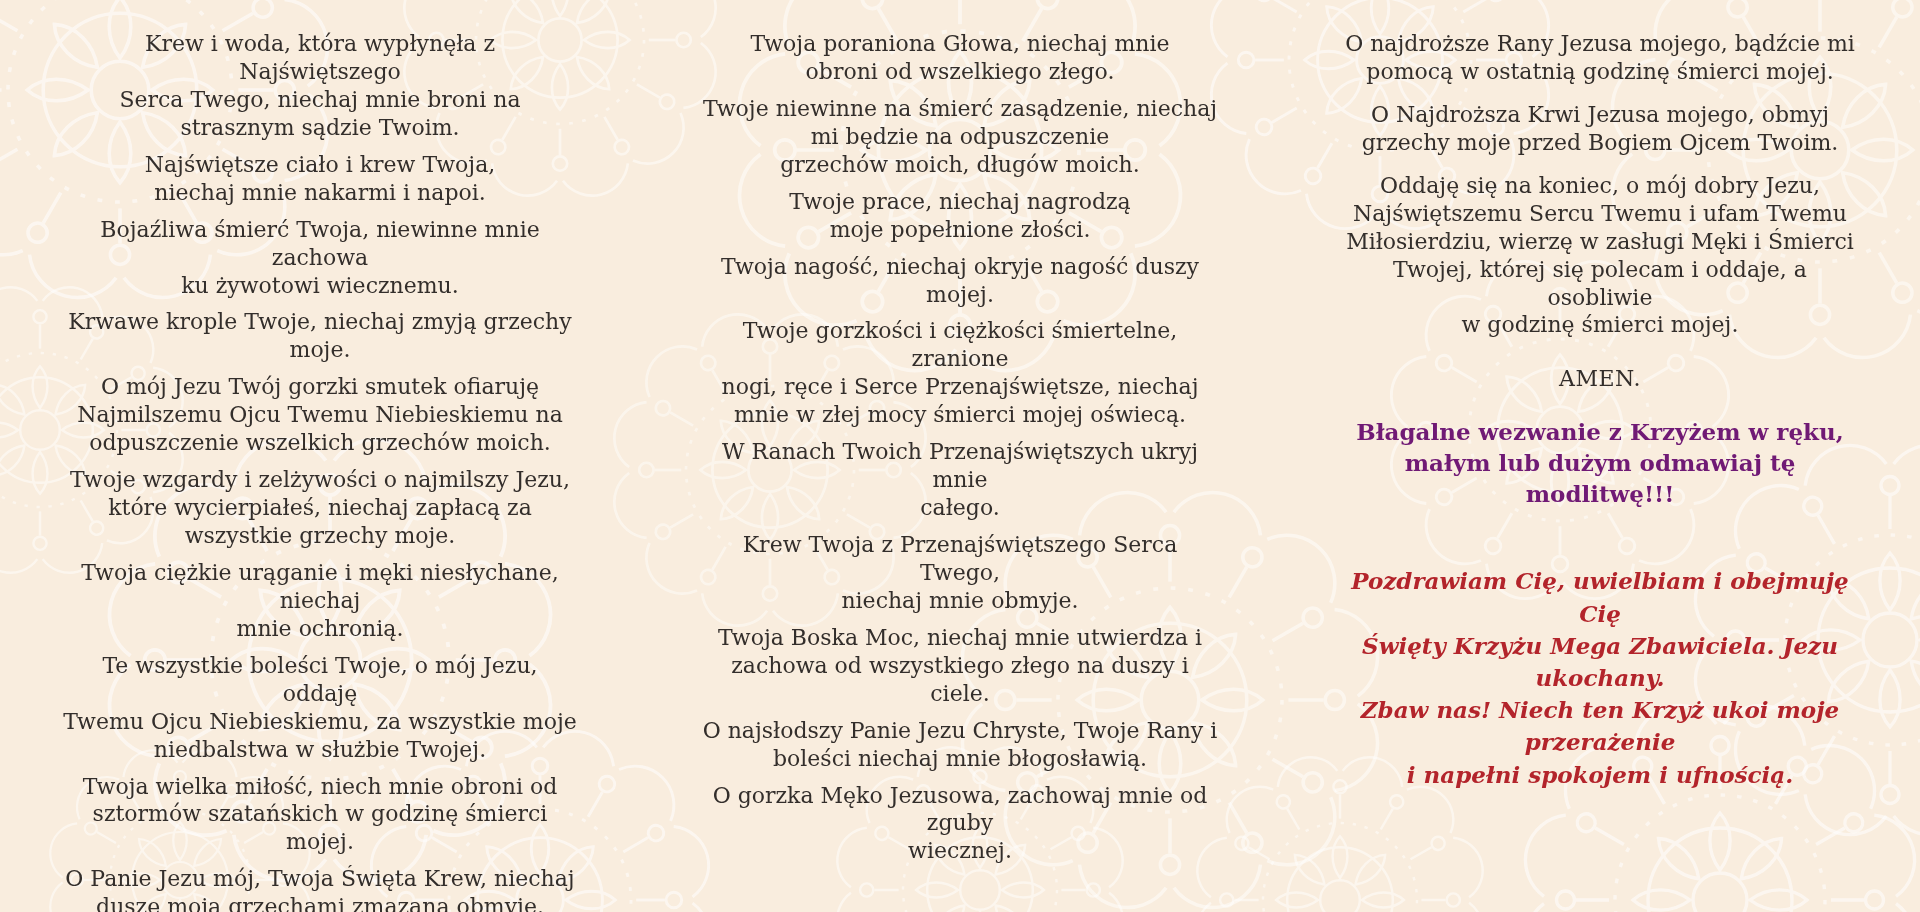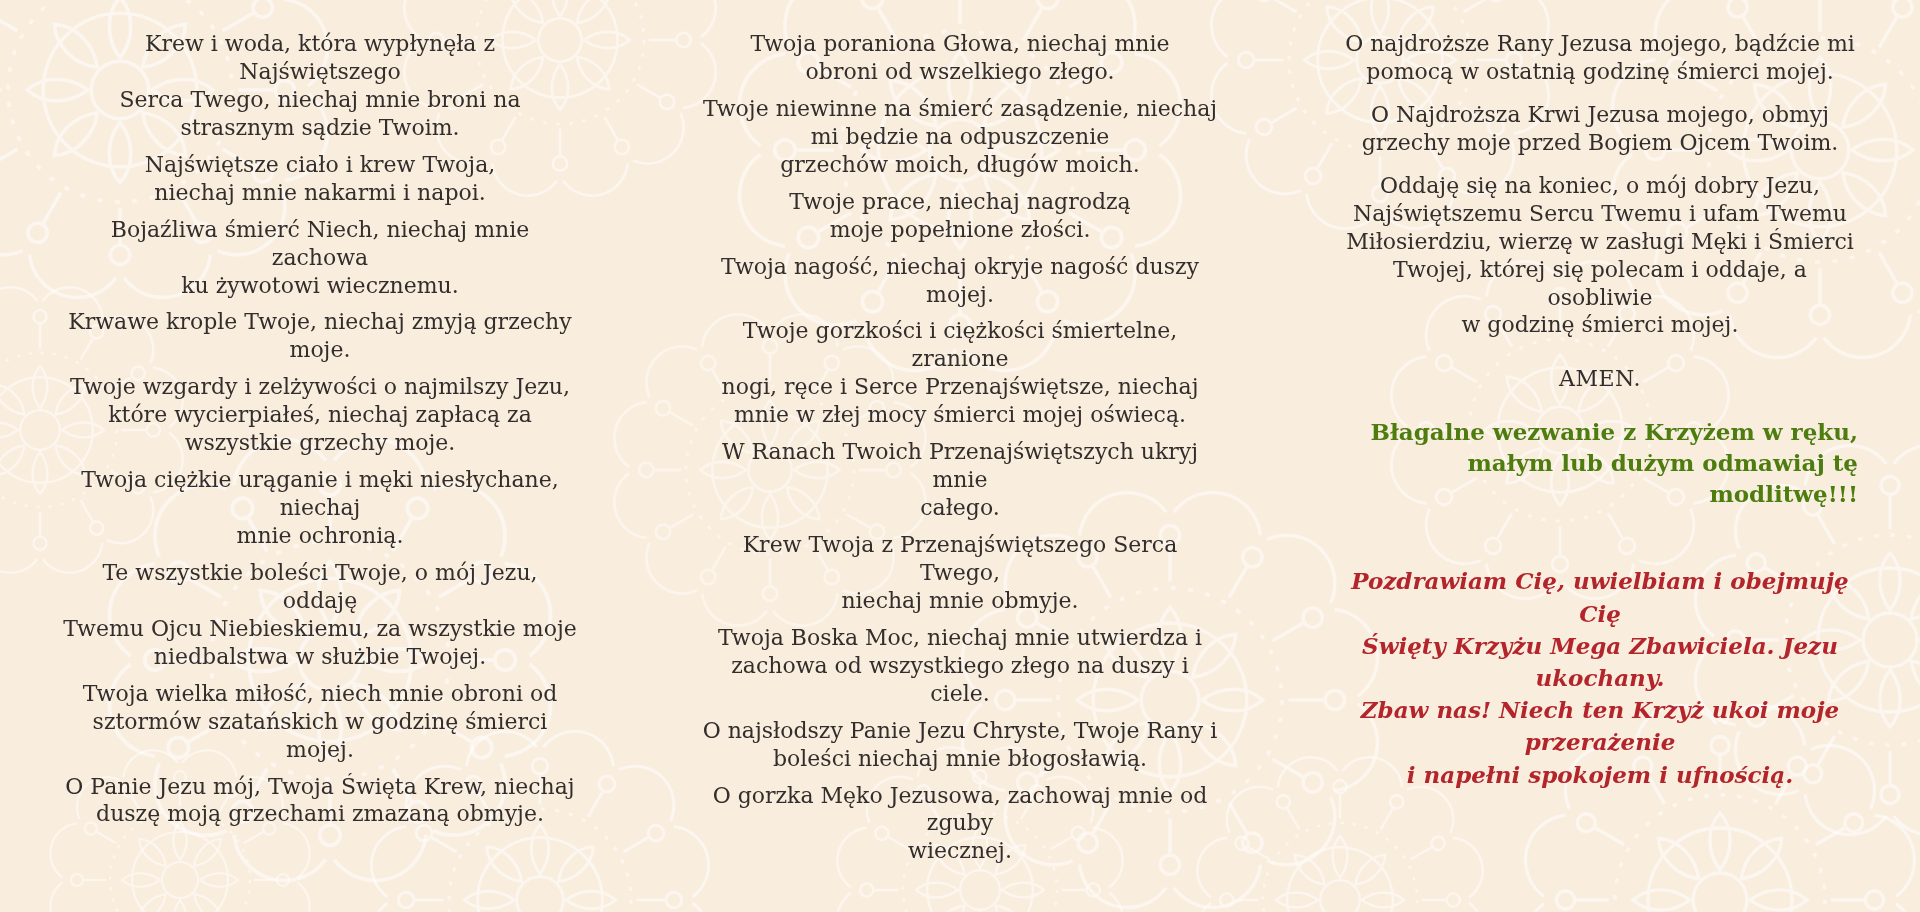--- a/index.html
+++ b/index.html
@@ -28,22 +28,22 @@
     position: relative;
     z-index: 2;
   }
   .para { white-space: pre-line; margin: 0 0 9px 0; }
   .col-right .para { margin-bottom: 15px; }
   .amen-dark {
     font-weight: normal; letter-spacing: 0.5px;
     margin-top: 26px; white-space: pre-line;
   }
   .red-heading {
-    color: #4d7c0f; font-weight: bold; font-size: 23px;
-    line-height: 1.35; white-space: pre-line; text-align: right;
+    color: #701a75; font-weight: bold; font-size: 23px;
+    line-height: 1.35; white-space: pre-line;
   }
   .red-prayer {
     color: #b3242b; font-weight: bold; font-style: italic; font-size: 23px;
     line-height: 1.4; margin-top: 56px; white-space: pre-line;
   }
 </style>
 </head>
 <body>
 
 <div class="page">
@@ -1220,23 +1220,26 @@
     </svg>
 
   <div class="columns">
 
     <div class="col col-left">
       <p class="para">Krew i woda, która wypłynęła z Najświętszego
 Serca Twego, niechaj mnie broni na
 strasznym sądzie Twoim.</p>
       <p class="para">Najświętsze ciało i krew Twoja,
 niechaj mnie nakarmi i napoi.</p>
-      <p class="para">Bojaźliwa śmierć Niech, niechaj mnie zachowa
+      <p class="para">Bojaźliwa śmierć Twoja, niewinne mnie zachowa
 ku żywotowi wiecznemu.</p>
       <p class="para">Krwawe krople Twoje, niechaj zmyją grzechy moje.</p>
+      <p class="para">O mój Jezu Twój gorzki smutek ofiaruję
+Najmilszemu Ojcu Twemu Niebieskiemu na
+odpuszczenie wszelkich grzechów moich.</p>
       <p class="para">Twoje wzgardy i zelżywości o najmilszy Jezu,
 które wycierpiałeś, niechaj zapłacą za
 wszystkie grzechy moje.</p>
       <p class="para">Twoja ciężkie urąganie i męki niesłychane, niechaj
 mnie ochronią.</p>
       <p class="para">Te wszystkie boleści Twoje, o mój Jezu, oddaję
 Twemu Ojcu Niebieskiemu, za wszystkie moje
 niedbalstwa w służbie Twojej.</p>
       <p class="para">Twoja wielka miłość, niech mnie obroni od
 sztormów szatańskich w godzinę śmierci mojej.</p>

